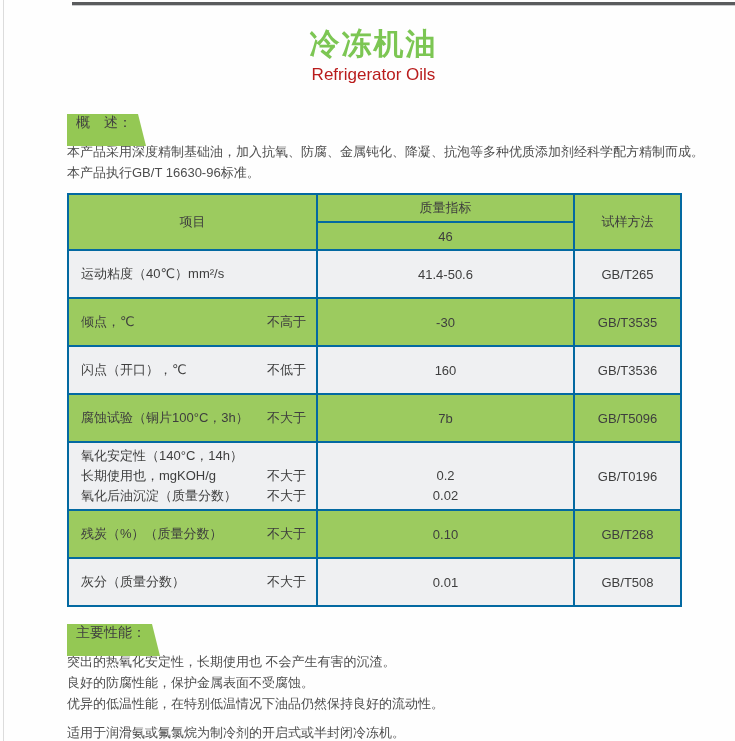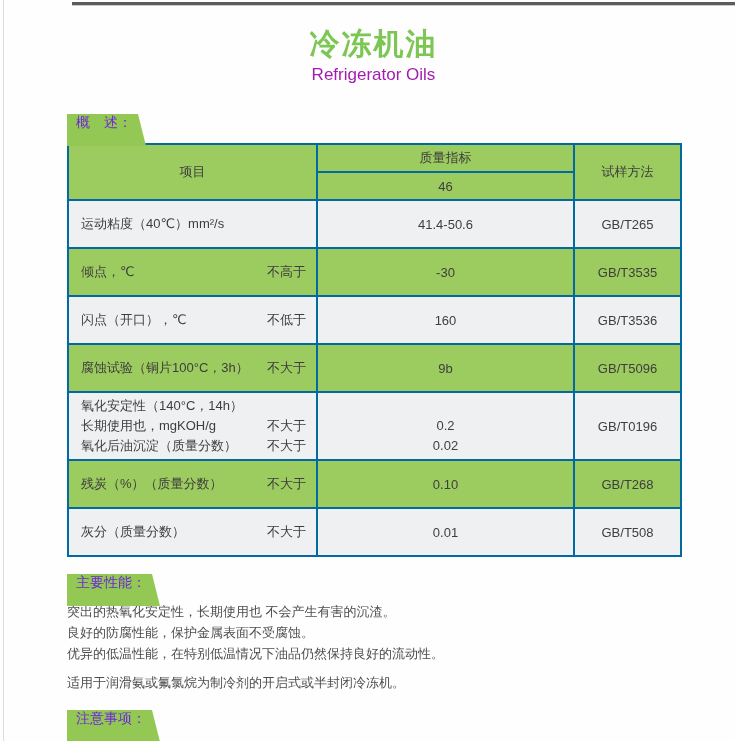--- a/index.html
+++ b/index.html
@@ -7,25 +7,25 @@
     width:735px; height:741px; background:#fefefe; position:relative; overflow:hidden;
     font-family:"Liberation Sans","DejaVu Sans",sans-serif; color:#4d4d4d;
   }
   .left-line { position:absolute; left:3px; top:0; bottom:0; width:1px; background:#dcdcdc; }
   .top-rule  { position:absolute; left:72px; right:0; top:2px; height:3px; background:#5a5b5d; border-bottom:1px solid #c9cacc; }
 
   .content { margin:0 55px 0 67px; width:613px; }
 
   .page-title { margin:26px 0 0; text-align:center; font-size:30px; line-height:36px;
                 font-weight:bold; color:#7cc653; letter-spacing:2px; }
-  .page-subtitle { margin-top:2px; text-align:center; font-size:17px; line-height:22px; color:#a21caf; }
+  .page-subtitle { margin-top:2px; text-align:center; font-size:17px; line-height:22px; color:#b91c1c; }
 
   
   .ribbon { display:inline-flex; align-items:stretch; height:21px; }
-  .rb-text { background:#94c854; color:#6d28d9; font-size:14px; line-height:21px;
+  .rb-text { background:#94c854; color:#404040; font-size:14px; line-height:21px;
              padding:0 14px 16px 9px; white-space:nowrap;
              clip-path:polygon(0 0, calc(100% - 8px) 0, 100% 100%, 0 100%); }
   .rb-tail { width:16px; background:#94c854; margin-left:-4px;
              clip-path:polygon(30% 0, 100% 0, 100% 100%); }
   .mt-lg { margin-top:26px; display:block; }
   .mt-md { margin-top:15px; display:block; }
 
   .para { font-size:13px; line-height:21px; color:#4d4d4d; white-space:nowrap; }
   .para-block { margin-top:8px; }
 
@@ -52,20 +52,24 @@
 
 <div class="content">
 
   <h1 class="page-title">冷冻机油</h1>
   <div class="page-subtitle">Refrigerator Oils</div>
 
   <span class="ribbon mt-lg">
     <span class="rb-text">概　述：</span>
     <span class="rb-tail"></span>
   </span>
+  <div class="para-block">
+    <div class="para">本产品采用深度精制基础油，加入抗氧、防腐、金属钝化、降凝、抗泡等多种优质添加剂经科学配方精制而成。</div>
+    <div class="para">本产品执行GB/T 16630-96标准。</div>
+  </div>
 
 
   <table class="spec">
     <colgroup>
         <col style="width:249px">
         <col style="width:257px">
         <col style="width:107px">
       </colgroup>
     <tbody>
         <tr class="hrow">
@@ -110,21 +114,21 @@
       <td class="c3">GB/T3536</td>
     </tr>
 
     <tr class="green body-row">
       <td class="c1">
         <div class="cellflex">
               <span>腐蚀试验（铜片100°C，3h）</span>
               <span class="qual">不大于</span>
             </div>
       </td>
-      <td class="c2">9b</td>
+      <td class="c2">7b</td>
       <td class="c3">GB/T5096</td>
     </tr>
 
     <tr class="light">
       <td class="c1">
         <div class="cellflex">
               <span>氧化安定性（140°C，14h）</span>
               <span class="qual"></span>
             </div>
         <div class="cellflex">

